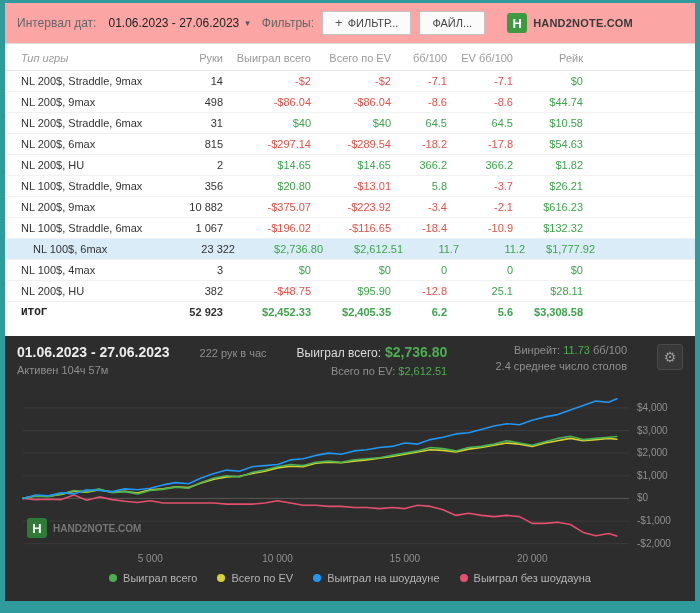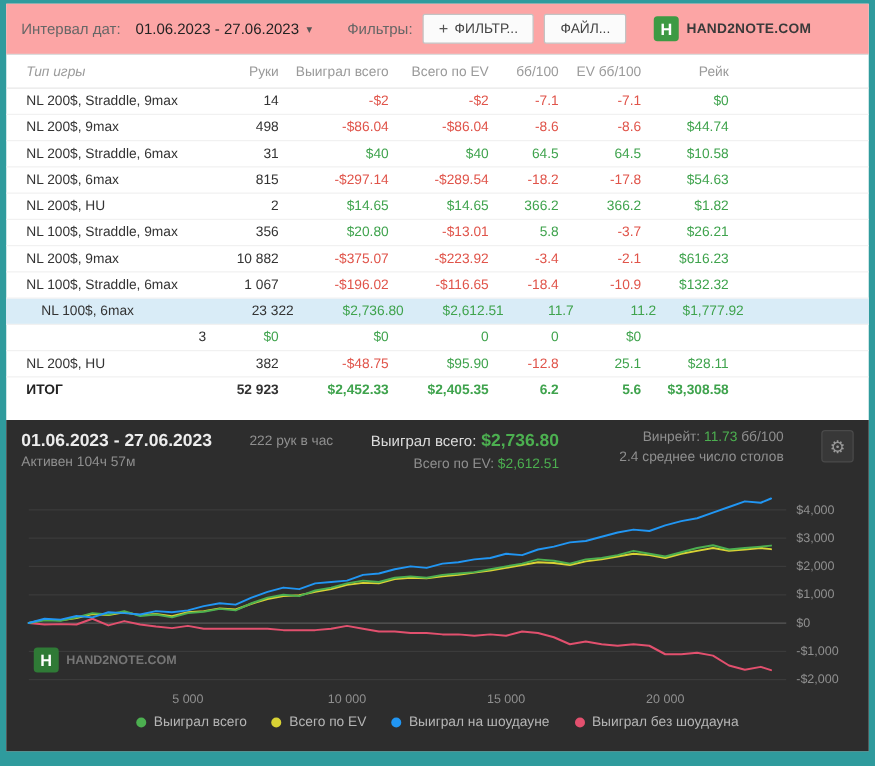--- a/index.html
+++ b/index.html
@@ -17,21 +17,21 @@
     height:40px;flex:0 0 40px;display:flex;align-items:center;
     background:#fca5a5;border-bottom:1px solid #dcdcdc;padding:0 12px;gap:8px;
   }
   .tb-label{color:#666;font-size:12px;}
   .date-btn{
     background:transparent;border:none;font-size:12px;color:#222;
     display:flex;gap:6px;align-items:center;cursor:pointer;padding:4px 4px;
     font-family:inherit;
   }
   .caret{font-size:9px;color:#555;}
-  .filters{margin-left:16px;}
+  .filters{}
   .tb-btn{
     background:#fbfbfb;border:1px solid #c3c3c3;border-radius:2px;
     font-size:11px;color:#444;padding:5px 12px;display:flex;gap:5px;
     align-items:center;cursor:pointer;font-family:inherit;
   }
   .plus{font-size:13px;line-height:10px;color:#555;}
   .brand{display:flex;align-items:center;gap:6px;margin-left:14px;}
   .brand-icon{
     width:20px;height:20px;background:#3d9a43;color:#fff;font-weight:bold;
     font-size:13px;display:flex;align-items:center;justify-content:center;
@@ -47,21 +47,21 @@
   }
   .thead{height:24px;border-bottom:1px solid #e8e8e8;}
   .thead .cell{color:#9a9a9a;}
   .cell{font-size:11px;padding-right:6px;white-space:nowrap;}
   .game{padding-left:16px;color:#333;text-align:left;}
   .num{text-align:right;color:#333;}
   .pos{color:#3fa34d;}
   .neg{color:#e0544a;}
   .hl{background:#d9ecf7;padding-left:12px;}
   .total{font-weight:bold;border-bottom:none;}
-  .total .game{color:#222;}
+  .total .game{color:#222;font-family:Liberation Mono, monospace;}
   
   .panel{
     background:#2d2d2d;margin-top:14px;flex:1 1 auto;
     padding:8px 12px 4px;display:flex;flex-direction:column;
   }
   .panel-head{display:flex;gap:30px;align-items:flex-start;margin-bottom:4px;}
   .ph-title{color:#ececec;font-size:14px;font-weight:bold;line-height:17px;}
   .ph-sub{color:#8f8f8f;font-size:11px;margin-top:3px;line-height:13px;}
   .won-label{color:#dcdcdc;font-weight:normal;font-size:12px;}
   .won-val{color:#4caf50;font-weight:bold;font-size:14px;}
@@ -202,20 +202,21 @@
         <div class="cell game">NL 100$, 6max</div>
         <div class="cell num">23 322</div>
         <div class="cell num pos">$2,736.80</div>
         <div class="cell num pos">$2,612.51</div>
         <div class="cell num pos">11.7</div>
         <div class="cell num pos">11.2</div>
         <div class="cell num pos">$1,777.92</div>
         <div class="cell"></div>
       </div>
       <div class="trow">
+        <div class="cell game">NL 100$, 4max</div>
         <div class="cell num">3</div>
         <div class="cell num pos">$0</div>
         <div class="cell num pos">$0</div>
         <div class="cell num pos">0</div>
         <div class="cell num pos">0</div>
         <div class="cell num pos">$0</div>
         <div class="cell"></div>
       </div>
       <div class="trow">
         <div class="cell game">NL 200$, HU</div>

